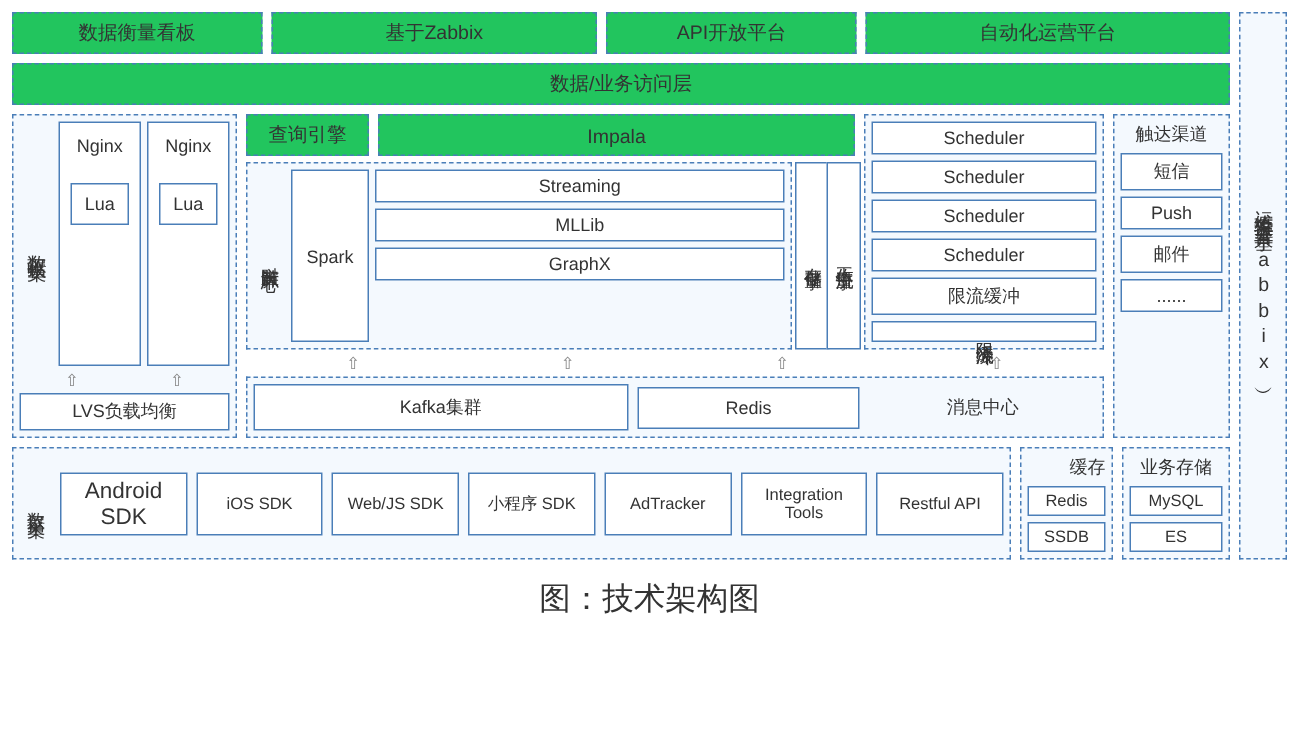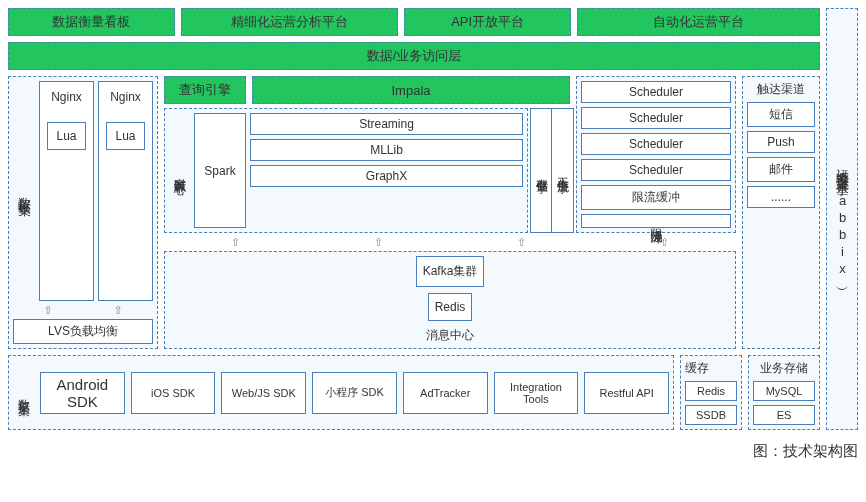--- a/index.html
+++ b/index.html
@@ -7,32 +7,32 @@
 .diagram{display:flex;gap:6px}
 .leftcol{flex:1;display:flex;flex-direction:column;gap:6px}
 .row{display:flex;gap:6px}
 .box{border:1px dashed #4a7eb8;background:#22c55e;display:flex;align-items:center;justify-content:center;text-align:center;padding:4px 6px;font-size:13px}
 .solidbox{border:1px solid #4a7eb8;background:#fff;display:flex;align-items:center;justify-content:center;text-align:center;padding:3px 5px;font-size:12px}
 .vlabel{border:1px dashed #4a7eb8;background:#f4f9fe;writing-mode:vertical-rl;text-orientation:upright;display:flex;align-items:center;justify-content:center;padding:6px 2px;font-size:13px;letter-spacing:2px}
 .vsolid{border:1px solid #4a7eb8;background:#fff;writing-mode:vertical-rl;text-orientation:upright;display:flex;align-items:center;justify-content:center;padding:4px 2px;font-size:12px;letter-spacing:1px}
 .container{border:1px dashed #4a7eb8;background:#f4f9fe;padding:4px;display:flex;flex-direction:column;gap:4px}
 .arrowrow{display:flex;justify-content:space-around;height:10px;align-items:center;color:#4a7eb8;font-size:11px}
 .arrow{color:#888}
-.caption{text-align:right;font-size:15px;padding:12px 0 4px 0}
+.caption{text-align:center;font-size:21px;padding:12px 0 4px 0}
 .stack{display:flex;flex-direction:column;gap:4px}
 </style>
 </head>
 <body>
 
 <div class="diagram">
  <div class="leftcol">
 
   <div class="row">
    <div class="box" style="flex:1.2">数据衡量看板</div>
-   <div class="box" style="flex:1.6">精细化运营分析平台</div>
+   <div class="box" style="flex:1.6">基于Zabbix</div>
    <div class="box" style="flex:1.2">API开放平台</div>
    <div class="box" style="flex:1.8">自动化运营平台</div>
   </div>
 
   <div class="box" style="width:100%">数据/业务访问层</div>
 
   <div class="row" style="align-items:stretch">
 
    <div class="container" style="width:150px">
      <div style="display:flex;gap:4px;flex:1">
@@ -90,21 +90,21 @@
        </div>
      </div>
 
      <div class="arrowrow">
             <span class="arrow">⇧</span>
             <span class="arrow">⇧</span>
             <span class="arrow">⇧</span>
             <span class="arrow">⇧</span>
           </div>
 
-     <div class="container" style="flex-direction:column;gap:6px;align-items:center">
+     <div class="container" style="flex-direction:row;gap:6px;align-items:center">
        <div class="solidbox" style="flex:1.4;padding:6px">Kafka集群</div>
        <div class="solidbox" style="flex:0.8;padding:6px">Redis</div>
        <div style="flex:0.9;text-align:center">消息中心</div>
      </div>
    </div>
 
    <div class="container" style="width:78px">
      <div style="text-align:center">触达渠道</div>
      <div class="solidbox">短信</div>
      <div class="solidbox">Push</div>
@@ -118,21 +118,21 @@
      <div class="vlabel" style="border:none;background:transparent;font-size:12px">数据采集</div>
      <div class="solidbox" style="flex:1;height:42px;font-size:15px">Android SDK</div>
      <div class="solidbox" style="flex:1;height:42px;font-size:11px">iOS SDK</div>
      <div class="solidbox" style="flex:1;height:42px;font-size:11px">Web/JS SDK</div>
      <div class="solidbox" style="flex:1;height:42px;font-size:11px">小程序 SDK</div>
      <div class="solidbox" style="flex:1;height:42px;font-size:11px">AdTracker</div>
      <div class="solidbox" style="flex:1;height:42px;font-size:11px">Integration Tools</div>
      <div class="solidbox" style="flex:1;height:42px;font-size:11px">Restful API</div>
    </div>
    <div class="container" style="width:62px">
-     <div style="text-align:left;font-size:12px">缓存</div>
+     <div style="text-align:right;font-size:12px">缓存</div>
      <div class="solidbox" style="font-size:11px">Redis</div>
      <div class="solidbox" style="font-size:11px">SSDB</div>
    </div>
    <div class="container" style="width:72px">
      <div style="text-align:center;font-size:12px">业务存储</div>
      <div class="solidbox" style="font-size:11px">MySQL</div>
      <div class="solidbox" style="font-size:11px">ES</div>
    </div>
   </div>
 

